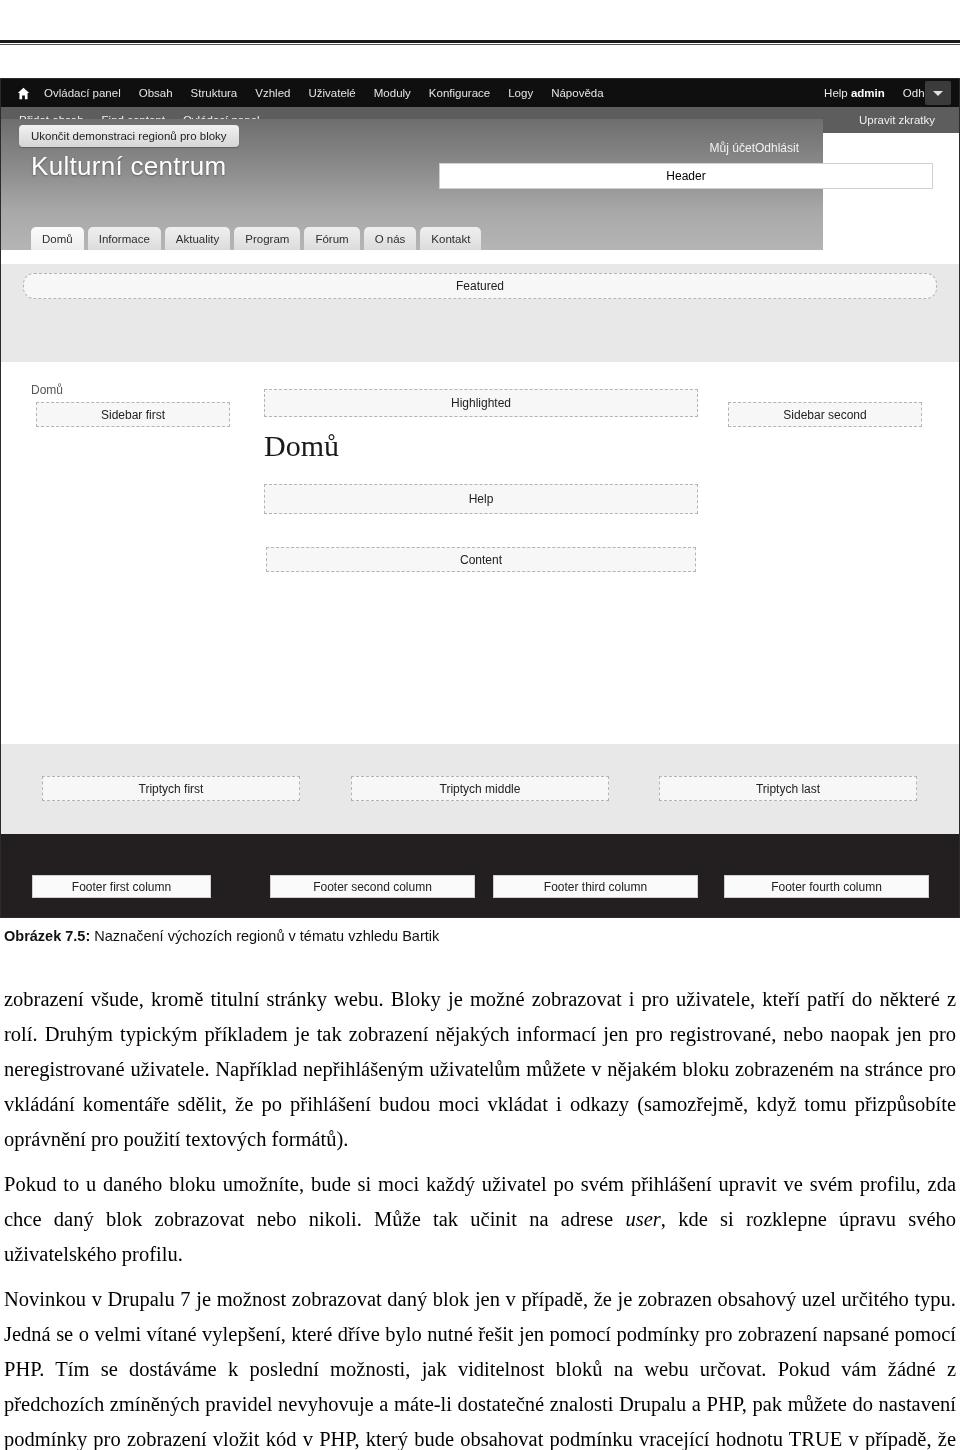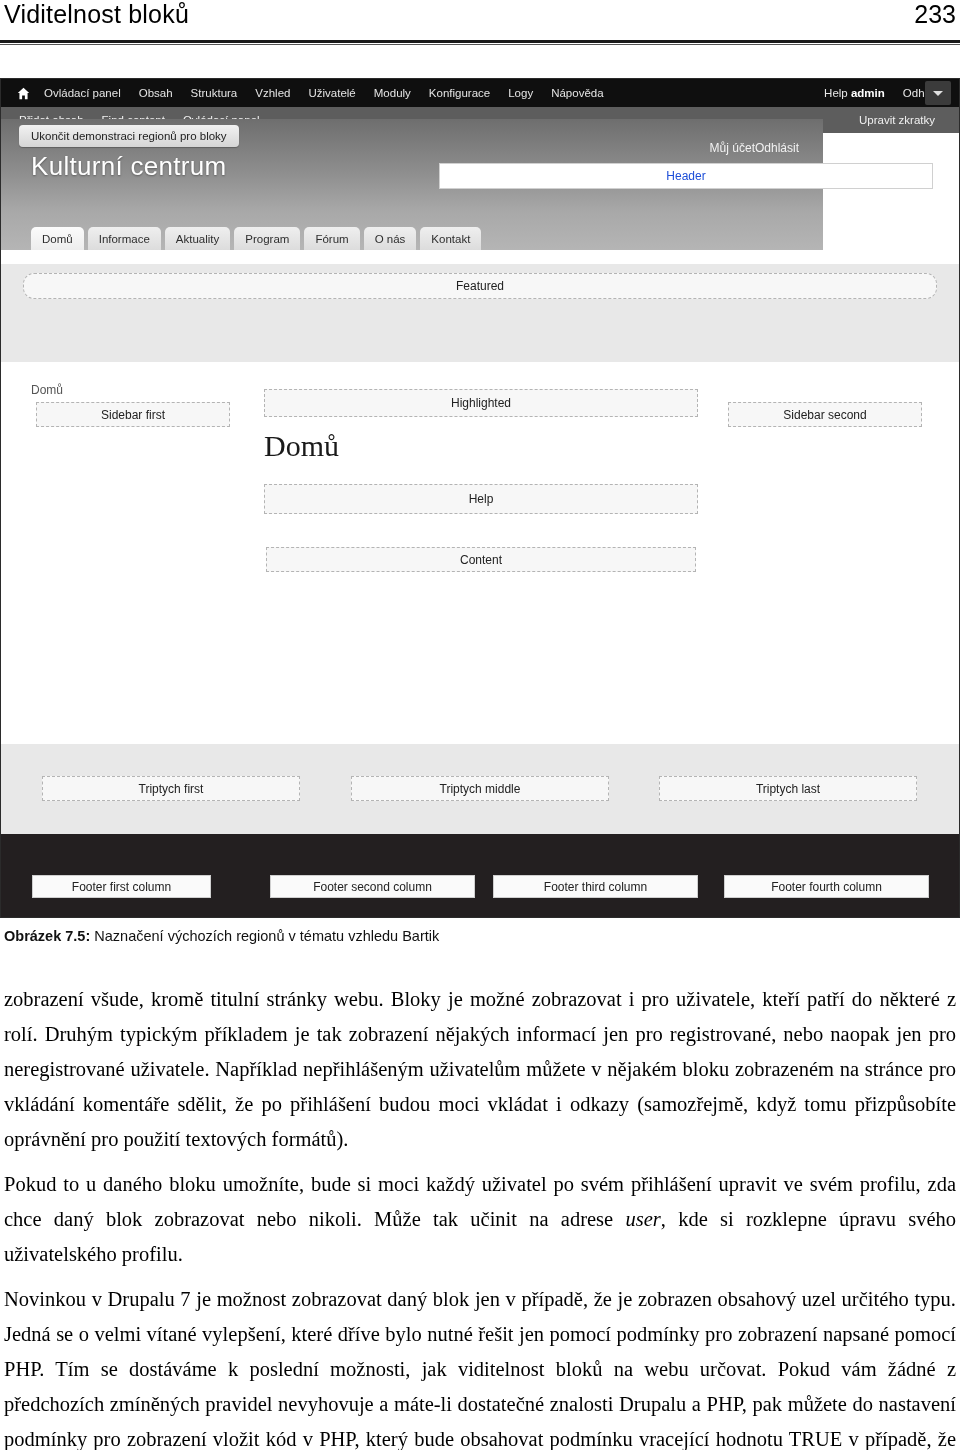--- a/index.html
+++ b/index.html
@@ -84,21 +84,21 @@
     letter-spacing:.3px;text-shadow:0 1px 2px rgba(0,0,0,.35);
   }
   .acct-links{
     position:absolute;right:24px;top:22px;display:flex;
     color:#f2f2f2;font-size:12px;
   }
   .hdr-region{
     position:absolute;left:438px;top:44px;width:492px;height:24px;
     background:#fff;border:1px solid #d0d0d0;
     display:flex;align-items:center;justify-content:center;
-    font-size:12px;color:#1d4ed8;
+    font-size:12px;color:#000000;
   }
   .tabs{position:absolute;left:30px;bottom:0;display:flex;align-items:flex-end;}
   .tab{
     height:23px;padding:0 11px;margin-right:4px;
     background:linear-gradient(180deg,#efefef,#dcdcdc);
     border-radius:5px 5px 0 0;color:#2e2e2e;font-size:11.5px;
     display:flex;align-items:center;white-space:nowrap;
   }
   .tab.active{background:linear-gradient(180deg,#fbfbfb,#ededed);}
 
@@ -168,24 +168,20 @@
   }
   .body-copy p{margin:0 0 10px 0;}
   .body-copy p:last-child{margin-bottom:0;}
   .body-copy i{font-style:italic;}
 </style>
 </head>
 <body>
 
 <div class="page">
 
-  <div class="runhead">
-    <div class="rh-title">Viditelnost bloků</div>
-    <div class="rh-page">233</div>
-  </div>
   <div class="rule"></div>
 
   <div class="shot">
    <div class="shot-inner">
 
     <div class="admin-bar">
       <span class="home-ico">
         <svg width="13" height="13" viewBox="0 0 16 16" aria-hidden="true">
           <path d="M8 1 L15 7.5 L13 7.5 L13 15 L9.7 15 L9.7 10.5 L6.3 10.5 L6.3 15 L3 15 L3 7.5 L1 7.5 Z" fill="#ffffff"></path>
         </svg>

